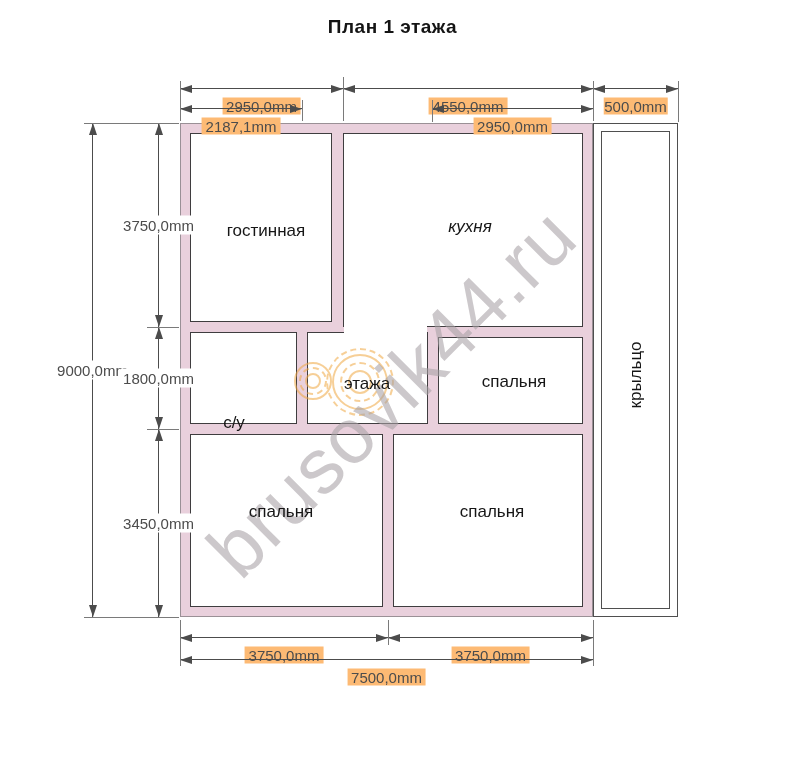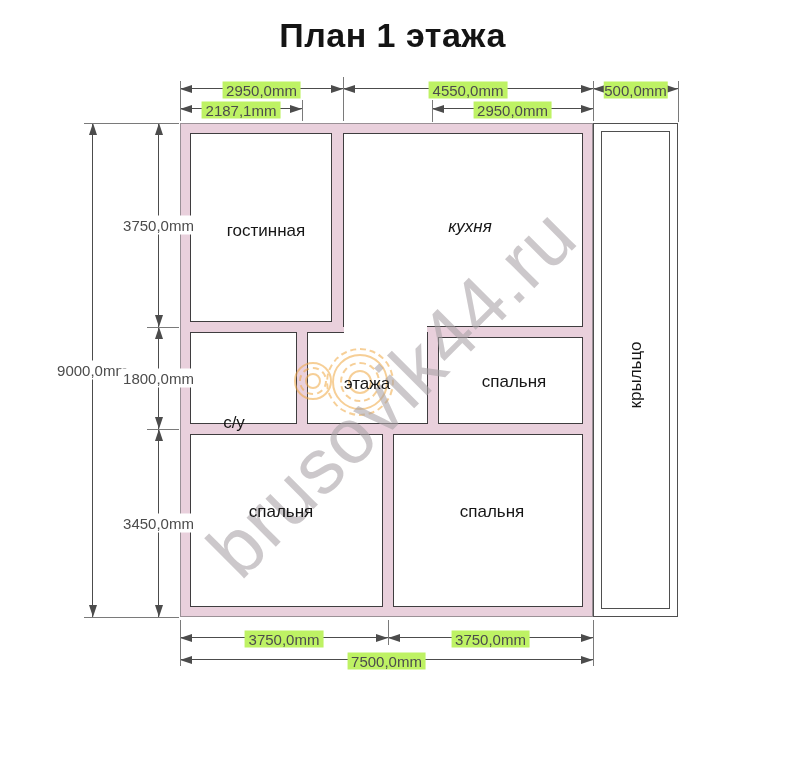--- a/index.html
+++ b/index.html
@@ -2,21 +2,21 @@
 <html style="--wall-fill: #e9d0dc; --wall-edge: #9a9096; --room-line: #3f3d3f; --dim-line: #4c4c4c; --ext-line: #7a7a7a; --watermark-gray: #a8a2a6; --logo-orange: #f0a843;"><head>
 <meta charset="utf-8">
 <style>
   html,body { margin:0; padding:0; background:#fff; }
   .canvas {
     position:relative; width:785px; height:768px; background:#fff;
     font-family:"Liberation Sans", sans-serif; overflow:hidden;
   }
   .title {
     position:absolute; left:0; right:0; top:16px; text-align:center;
-    font-size:34px; font-weight:bold; color:#141414; letter-spacing:0.5px;
+    font-size:19px; font-weight:bold; color:#141414; letter-spacing:0.5px;
   }
   .house {
     position:absolute; left:180px; top:123px; width:413px; height:494px;
     background:var(--wall-fill,#e9d0dc); border:1px solid var(--wall-edge,#9a9096);
     box-sizing:border-box; z-index:1;
   }
   .room {
     position:absolute; background:#fff; border:1px solid var(--room-line,#3f3d3f);
     box-sizing:border-box; z-index:2;
   }
@@ -31,22 +31,22 @@
   .room-label.vertical { transform:translate(-50%,-50%) rotate(-90deg); }
 
   .hdim, .vdim { position:absolute; color:var(--dim-line,#4c4c4c); font-size:15px; z-index:4; }
   .hdim .line { position:absolute; left:0; right:0; top:0; height:1px; background:var(--dim-line,#4c4c4c); }
   .hdim .ar-l { position:absolute; left:0; top:-3.5px; width:0; height:0;
     border-top:4px solid transparent; border-bottom:4px solid transparent;
     border-right:12px solid var(--dim-line,#4c4c4c); }
   .hdim .ar-r { position:absolute; right:0; top:-3.5px; width:0; height:0;
     border-top:4px solid transparent; border-bottom:4px solid transparent;
     border-left:12px solid var(--dim-line,#4c4c4c); }
-  .hdim .dlbl { position:absolute; left:50%; top:2px; transform:translate(-50%,-50%);
-    background:#bef264; padding:0 4px; white-space:nowrap; }
+  .hdim .dlbl { position:absolute; left:50%; top:18px; transform:translate(-50%,-50%);
+    background:#fdba74; padding:0 4px; white-space:nowrap; }
   .vdim .line { position:absolute; top:0; bottom:0; left:0; width:1px; background:var(--dim-line,#4c4c4c); }
   .vdim .ar-u { position:absolute; top:0; left:-3.5px; width:0; height:0;
     border-left:4px solid transparent; border-right:4px solid transparent;
     border-bottom:12px solid var(--dim-line,#4c4c4c); }
   .vdim .ar-d { position:absolute; bottom:0; left:-3.5px; width:0; height:0;
     border-left:4px solid transparent; border-right:4px solid transparent;
     border-top:12px solid var(--dim-line,#4c4c4c); }
   .vdim .dlbl { position:absolute; top:50%; left:0.5px; transform:translate(-50%,-50%);
     background:#fff; padding:1px 3px; white-space:nowrap; }
   .ext { position:absolute; background:var(--ext-line,#7a7a7a); z-index:4; }

